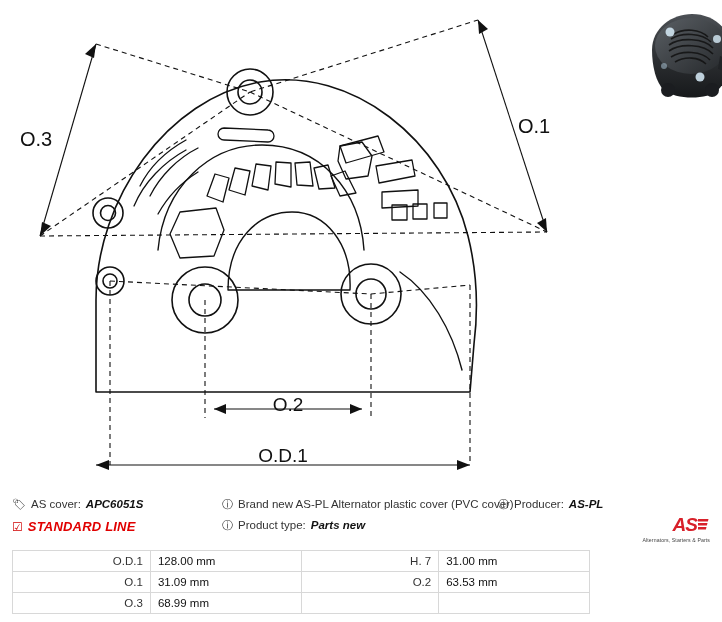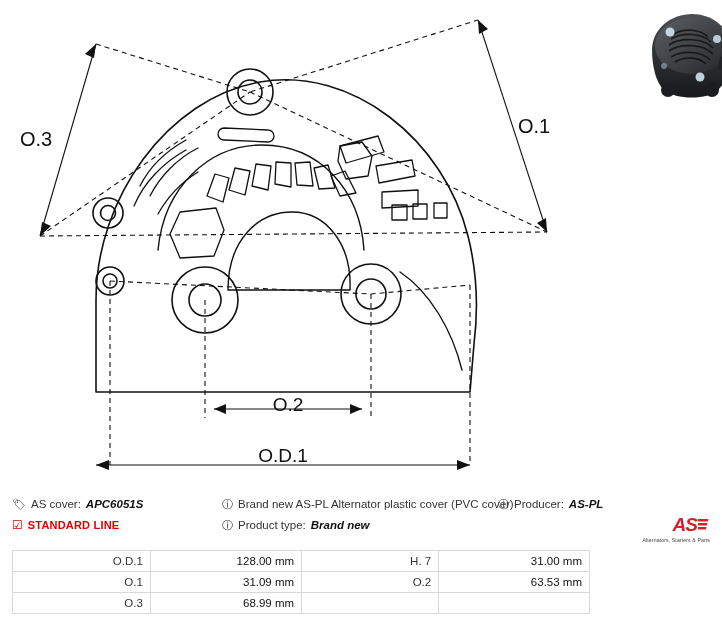--- a/index.html
+++ b/index.html
@@ -71,22 +71,23 @@
   .cell.c1 { left: 12px; }
   .cell.c2 { left: 222px; }
   .cell.c3 { left: 498px; }
 
   .lbl { color: #333; }
   .val { font-weight: bold; color: #111; font-style: italic; }
 
   .std-line {
     color: #e00000;
     font-weight: bold;
-    font-size: 11px;
+    font-size: 13px;
     letter-spacing: 0.2px;
+    font-style: italic;
   }
   .ico {
     display: inline-block;
     line-height: 1;
     font-size: 11px;
     color: #333;
   }
   .ico-check { color: #d00000; font-size: 12px; }
 
   
@@ -134,21 +135,21 @@
     padding: 0 7px;
     color: #222;
   }
   .spec td.k {
     width: 130px;
     text-align: right;
     color: #333;
   }
   .spec td.v {
     width: 144px;
-    text-align: right;
+    text-align: left;
     color: #111;
   }
   .spec td.empty { background: #fff; }
 
   
   .dimtxt {
     font-family: "Liberation Sans", sans-serif;
     fill: #111;
   }
 </style>
@@ -314,21 +315,21 @@
     </div>
 
     <div class="info-row r2">
       <div class="cell c1">
         <span class="ico ico-check">☑</span>
         <span class="std-line">STANDARD LINE</span>
       </div>
       <div class="cell c2">
         <span class="ico">ⓘ</span>
         <span class="lbl">Product type:</span>
-        <span class="val">Brand new</span>
+        <span class="val">Parts new</span>
       </div>
     </div>
 
     <div class="brand">
       <div>
         <span class="as-mark">AS</span><span class="as-bars"><svg width="12" height="16" viewBox="0 0 12 16">
               <rect x="0" y="2" width="11" height="2.6" fill="#d8202a" transform="skewX(-14)"></rect>
               <rect x="0" y="6" width="11" height="2.6" fill="#d8202a" transform="skewX(-14)"></rect>
               <rect x="0" y="10" width="11" height="2.6" fill="#d8202a" transform="skewX(-14)"></rect>
             </svg></span>

